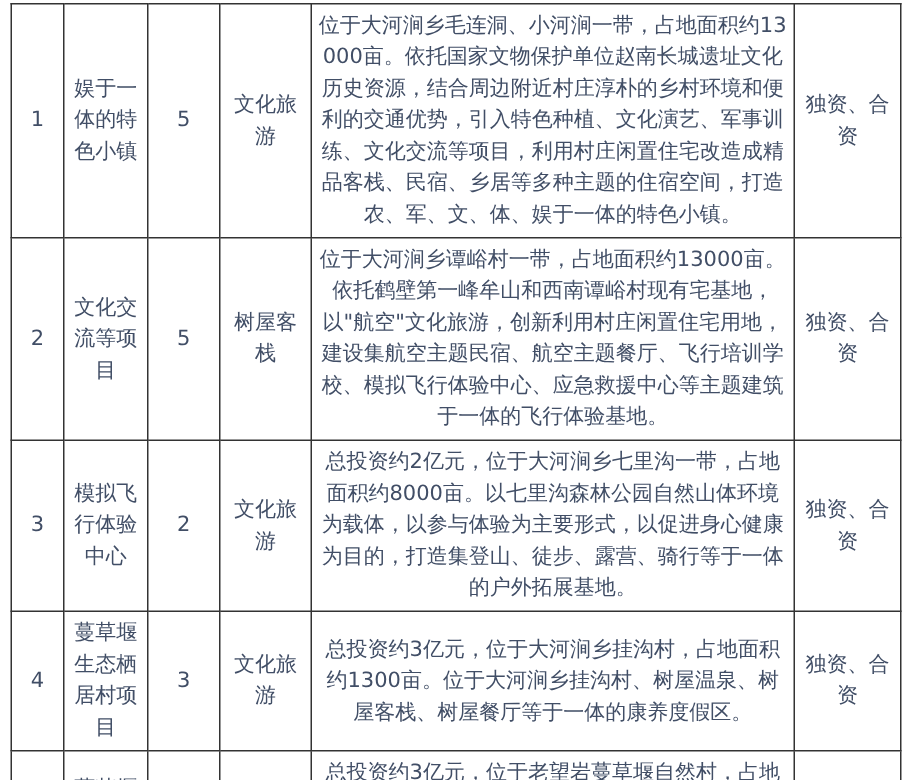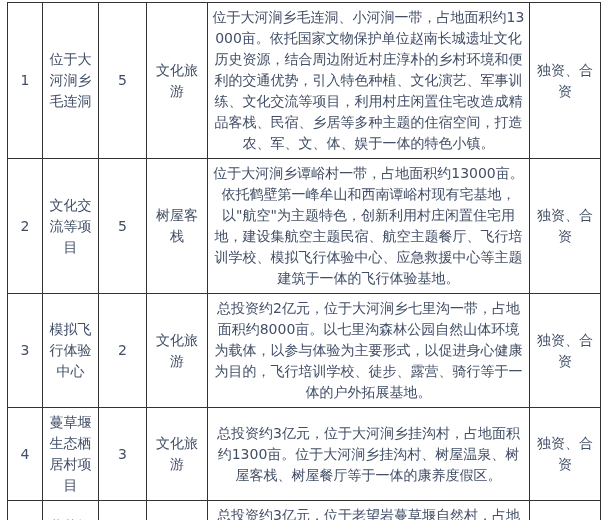--- a/index.html
+++ b/index.html
@@ -52,40 +52,40 @@
     <col class="c-no">
       <col class="c-name">
       <col class="c-cnt">
       <col class="c-cat">
       <col class="c-desc">
       <col class="c-inv">
   </colgroup>
   <tbody>
     <tr class="r1">
       <td class="cell-no">1</td>
-      <td class="cell-name">位于大河涧乡毛连洞</td>
+      <td class="cell-name">娱于一体的特色小镇</td>
       <td class="cell-cnt">5</td>
       <td class="cell-cat">文化旅游</td>
       <td class="cell-desc">位于大河涧乡毛连洞、小河涧一带，占地面积约13000亩。依托国家文物保护单位赵南长城遗址文化历史资源，结合周边附近村庄淳朴的乡村环境和便利的交通优势，引入特色种植、文化演艺、军事训练、文化交流等项目，利用村庄闲置住宅改造成精品客栈、民宿、乡居等多种主题的住宿空间，打造农、军、文、体、娱于一体的特色小镇。</td>
       <td class="cell-inv">独资、合资</td>
     </tr>
     <tr class="r2">
       <td class="cell-no">2</td>
       <td class="cell-name">文化交流等项目</td>
       <td class="cell-cnt">5</td>
       <td class="cell-cat">树屋客栈</td>
-      <td class="cell-desc">位于大河涧乡谭峪村一带，占地面积约13000亩。依托鹤壁第一峰牟山和西南谭峪村现有宅基地，以"航空"为主题特色，创新利用村庄闲置住宅用地，建设集航空主题民宿、航空主题餐厅、飞行培训学校、模拟飞行体验中心、应急救援中心等主题建筑于一体的飞行体验基地。</td>
+      <td class="cell-desc">位于大河涧乡谭峪村一带，占地面积约13000亩。依托鹤壁第一峰牟山和西南谭峪村现有宅基地，以"航空"文化旅游，创新利用村庄闲置住宅用地，建设集航空主题民宿、航空主题餐厅、飞行培训学校、模拟飞行体验中心、应急救援中心等主题建筑于一体的飞行体验基地。</td>
       <td class="cell-inv">独资、合资</td>
     </tr>
     <tr class="r3">
       <td class="cell-no">3</td>
       <td class="cell-name">模拟飞行体验中心</td>
       <td class="cell-cnt">2</td>
       <td class="cell-cat">文化旅游</td>
-      <td class="cell-desc">总投资约2亿元，位于大河涧乡七里沟一带，占地面积约8000亩。以七里沟森林公园自然山体环境为载体，以参与体验为主要形式，以促进身心健康为目的，飞行培训学校、徒步、露营、骑行等于一体的户外拓展基地。</td>
+      <td class="cell-desc">总投资约2亿元，位于大河涧乡七里沟一带，占地面积约8000亩。以七里沟森林公园自然山体环境为载体，以参与体验为主要形式，以促进身心健康为目的，打造集登山、徒步、露营、骑行等于一体的户外拓展基地。</td>
       <td class="cell-inv">独资、合资</td>
     </tr>
     <tr class="r4">
       <td class="cell-no">4</td>
       <td class="cell-name">蔓草堰生态栖居村项目</td>
       <td class="cell-cnt">3</td>
       <td class="cell-cat">文化旅游</td>
       <td class="cell-desc">总投资约3亿元，位于大河涧乡挂沟村，占地面积约1300亩。位于大河涧乡挂沟村、树屋温泉、树屋客栈、树屋餐厅等于一体的康养度假区。</td>
       <td class="cell-inv">独资、合资</td>
     </tr>

